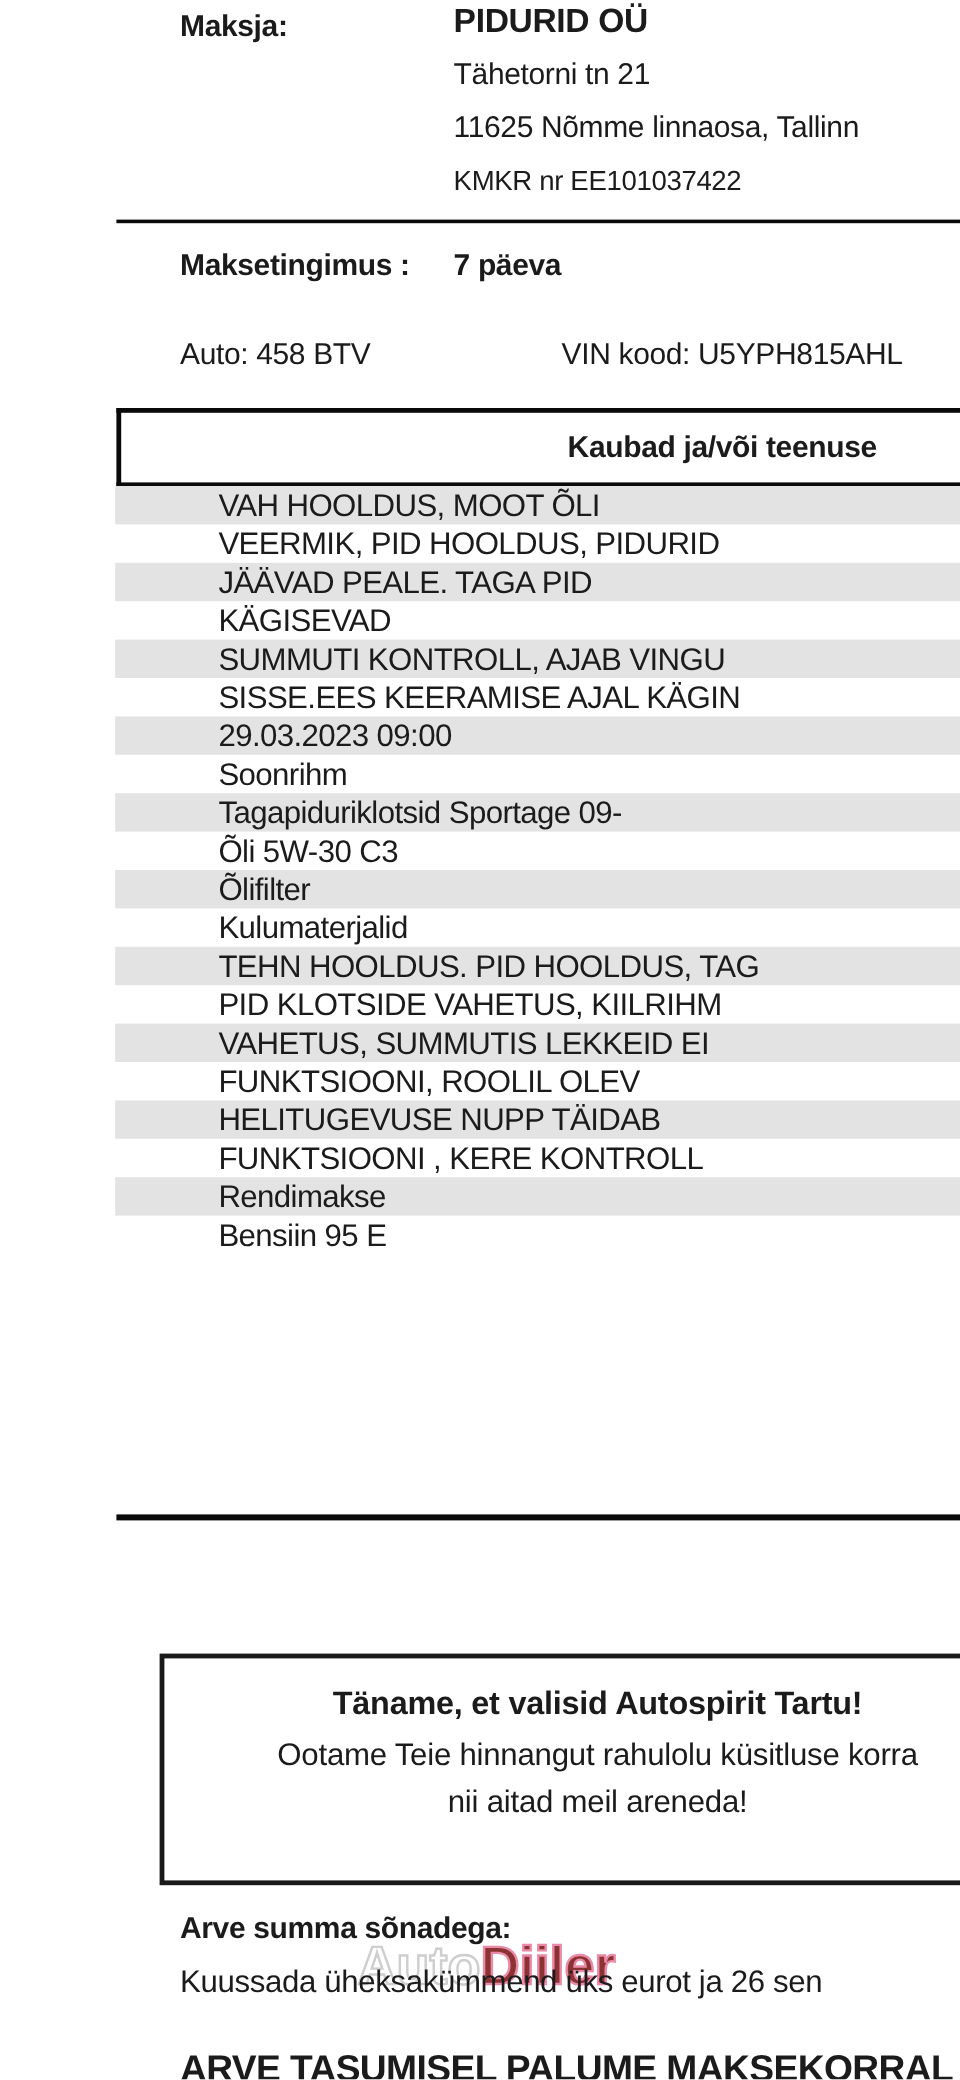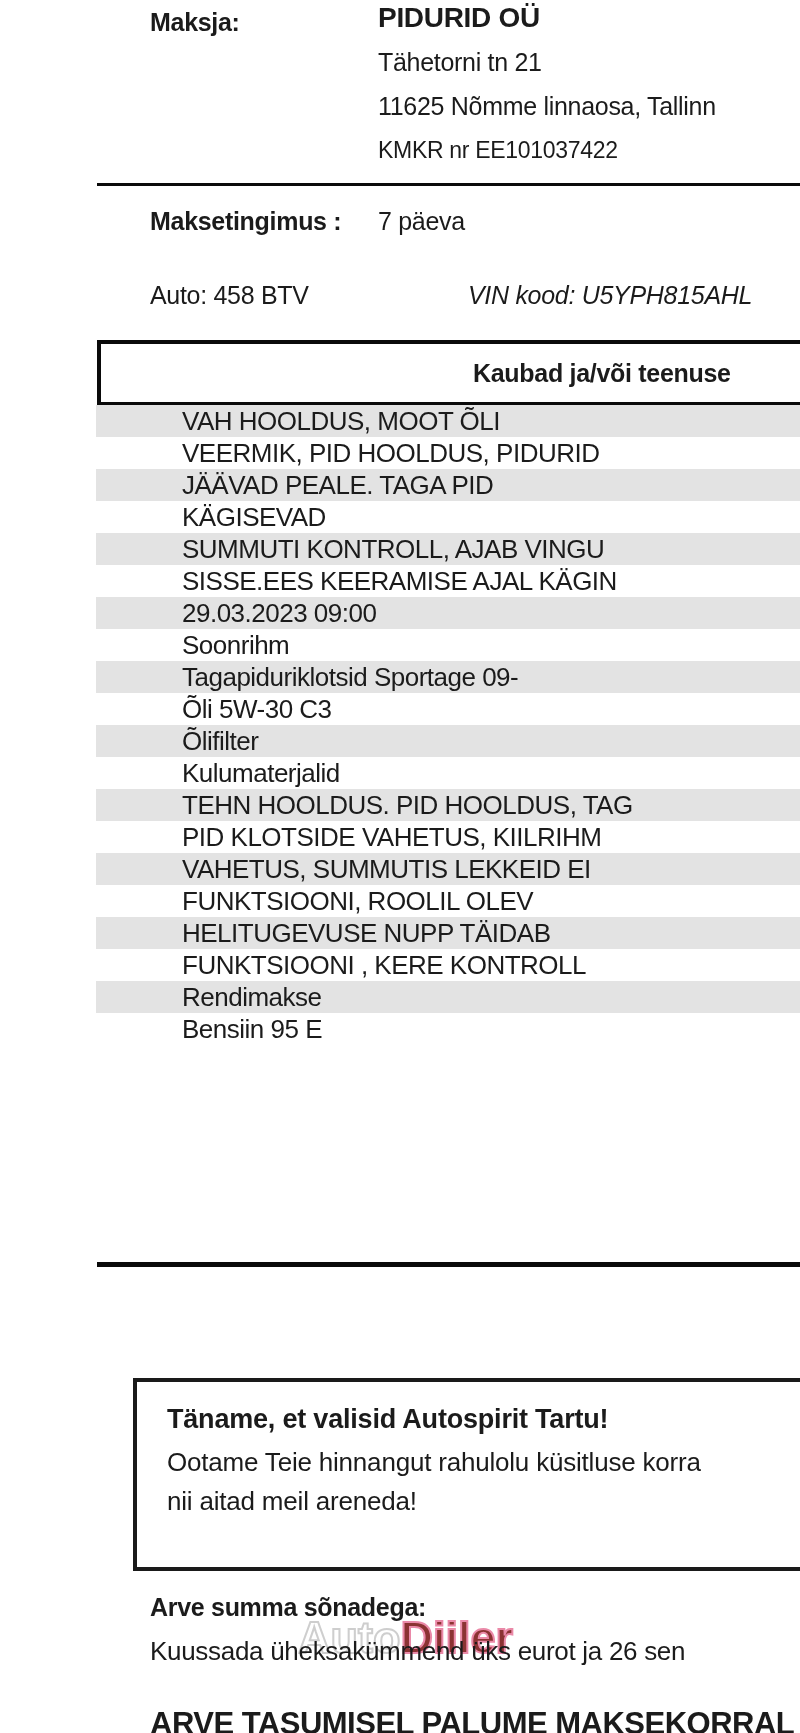--- a/index.html
+++ b/index.html
@@ -9,45 +9,45 @@
   }
   .page {
     position: relative;
     width: 800px;
     height: 1733px;
     background: #ffffff;
     overflow: hidden;
     font-family: "Liberation Sans", sans-serif;
     color: #1b1b1b;
   }
-  .abs { position: absolute; }
+  .abs { position: absolute; text-align: center; }
 
   
   .payer-label {
     left: 150px; top: 8px;
     font-size: 25px; font-weight: bold; letter-spacing: -0.3px;
   }
   .company-name {
     left: 378px; top: 2px;
     font-size: 28px; font-weight: bold; letter-spacing: -0.3px;
   }
   .addr1 { left: 378px; top: 48px; font-size: 25px; letter-spacing: -0.3px; }
   .addr2 { left: 378px; top: 92px; font-size: 25px; letter-spacing: -0.3px; white-space: nowrap; }
   .kmkr  { left: 378px; top: 137px; font-size: 23px; letter-spacing: -0.3px; }
 
   .divider-top {
     left: 97px; top: 183px; width: 703px; height: 3px;
     background: #0a0a0a;
   }
 
   .terms-label { left: 150px; top: 207px; font-size: 25px; font-weight: bold; letter-spacing: -0.3px; }
-  .terms-value { left: 378px; top: 207px; font-size: 25px; letter-spacing: -0.3px; }
+  .terms-value { left: 378px; top: 207px; font-size: 25px; letter-spacing: -0.3px; font-weight: bold; }
 
   .auto-plate { left: 150px; top: 281px; font-size: 25px; letter-spacing: -0.3px; }
-  .vin-code   { left: 468px; top: 281px; font-size: 25px; letter-spacing: -0.3px; white-space: nowrap; font-style: italic; }
+  .vin-code   { left: 468px; top: 281px; font-size: 25px; letter-spacing: -0.3px; white-space: nowrap; }
 
   
   .table-header-box {
     left: 97px; top: 340px; width: 710px; height: 58px;
     border-top: 4px solid #0a0a0a;
     border-left: 4px solid #0a0a0a;
     border-bottom: 3px solid #0a0a0a;
     display: flex; align-items: center;
   }
   .table-header-label {

